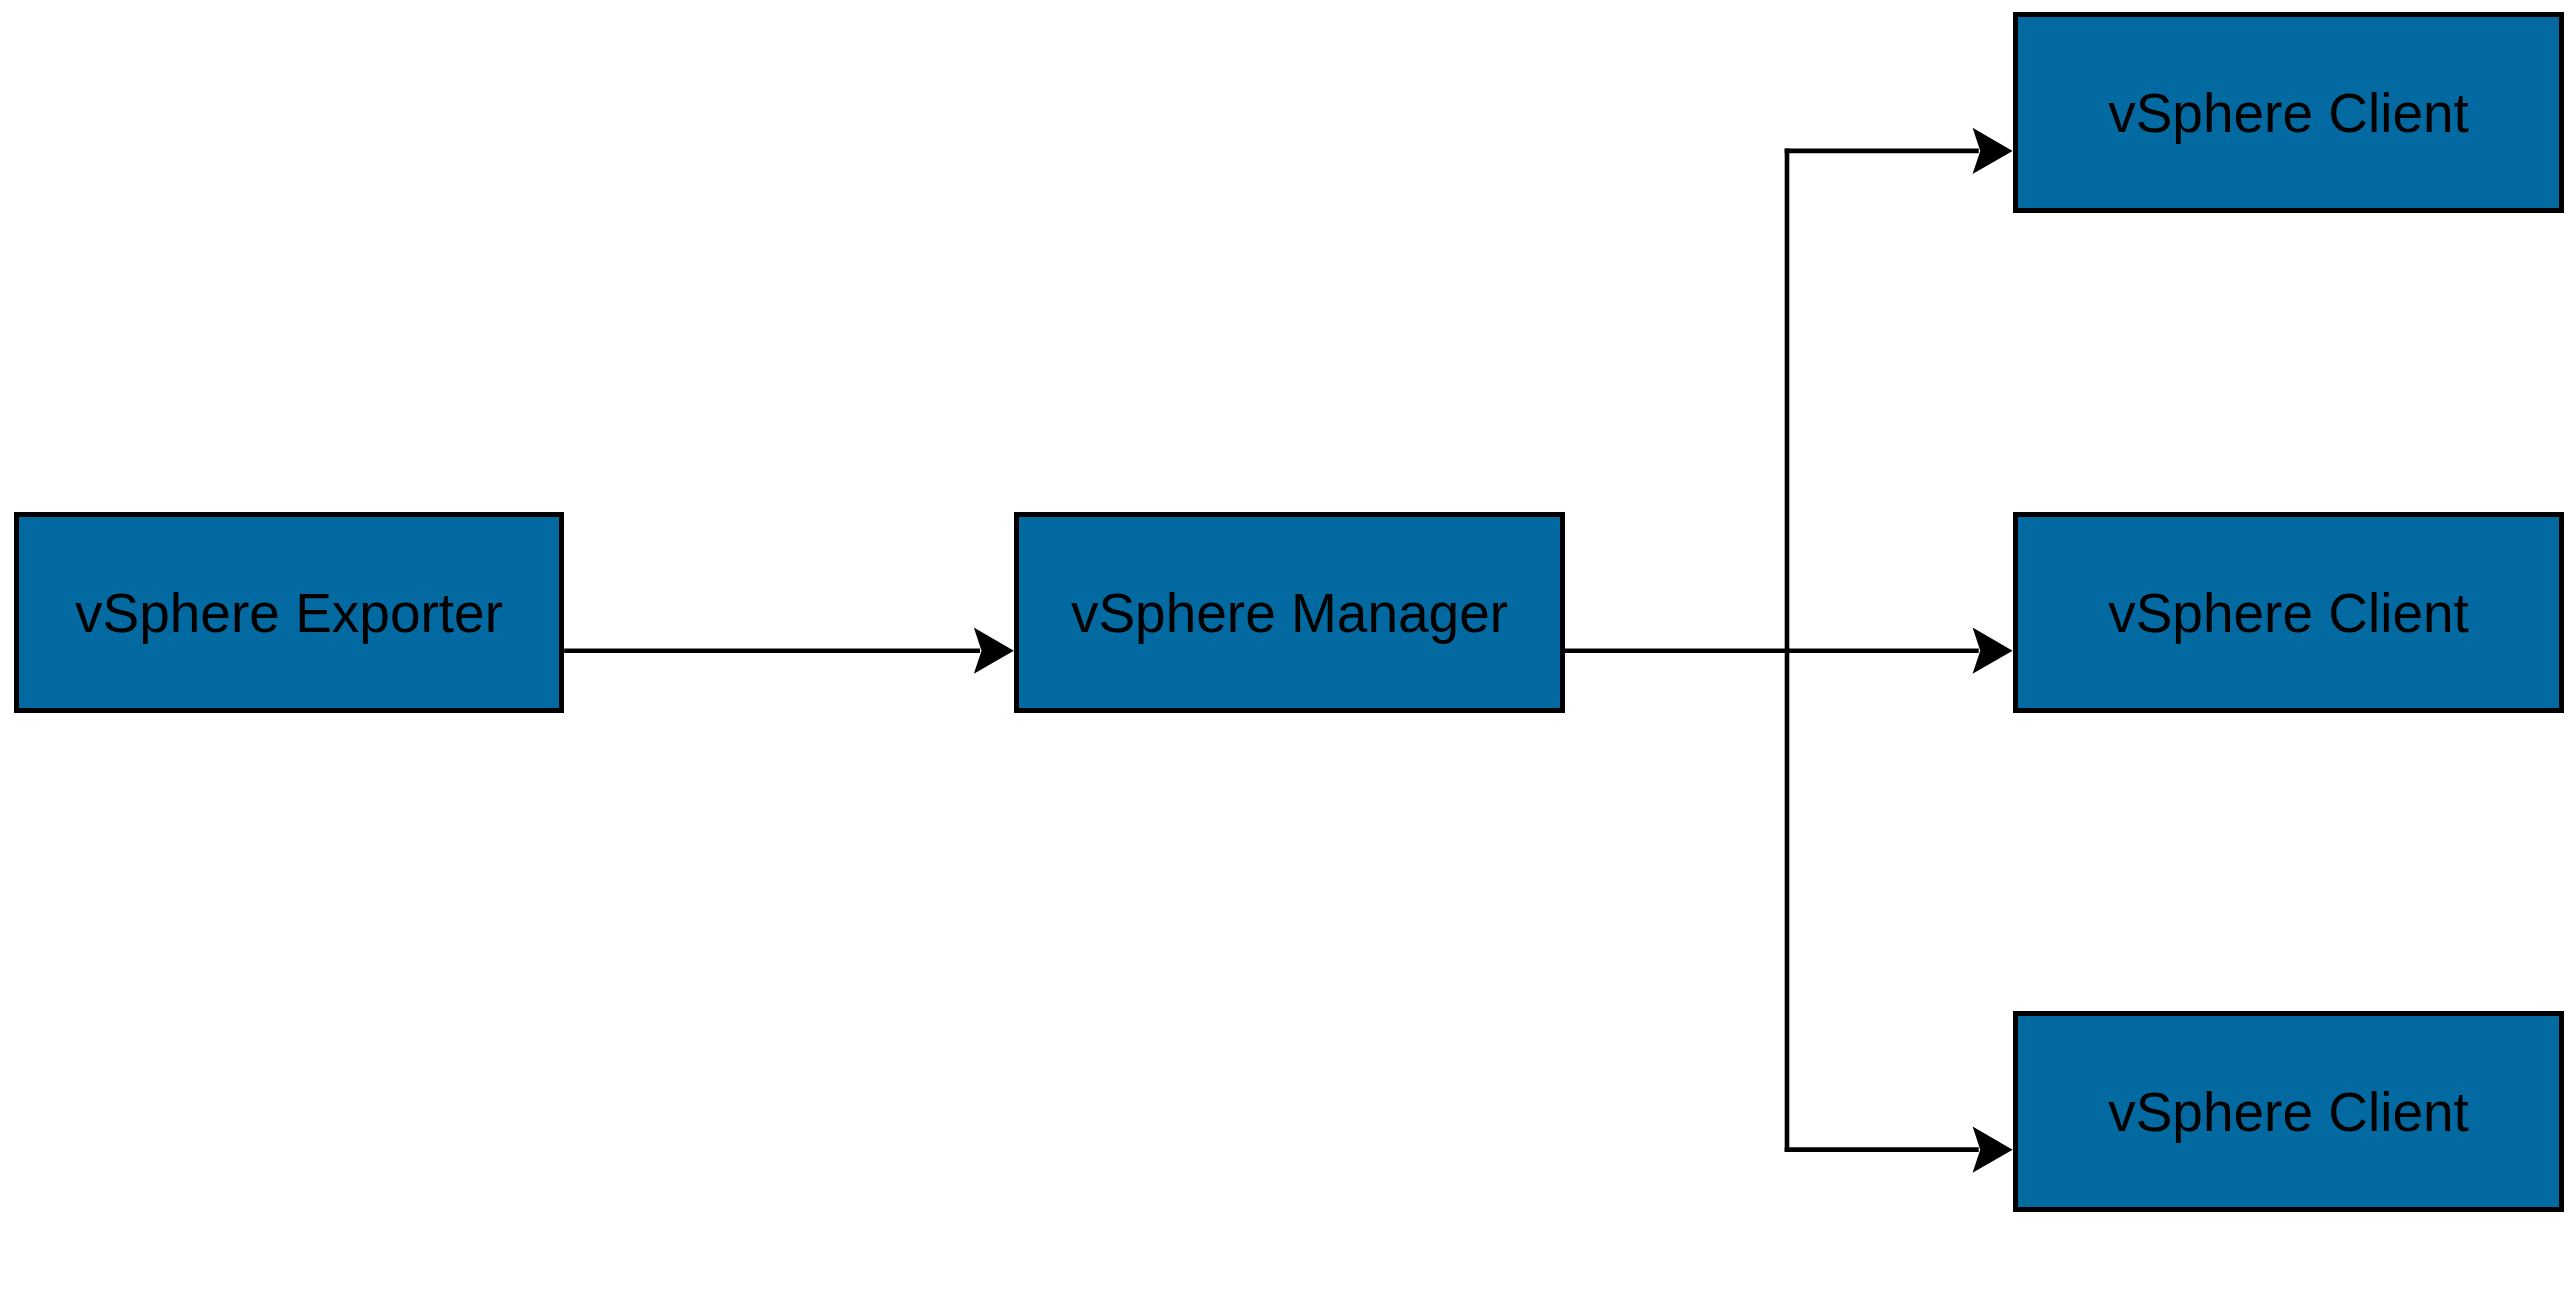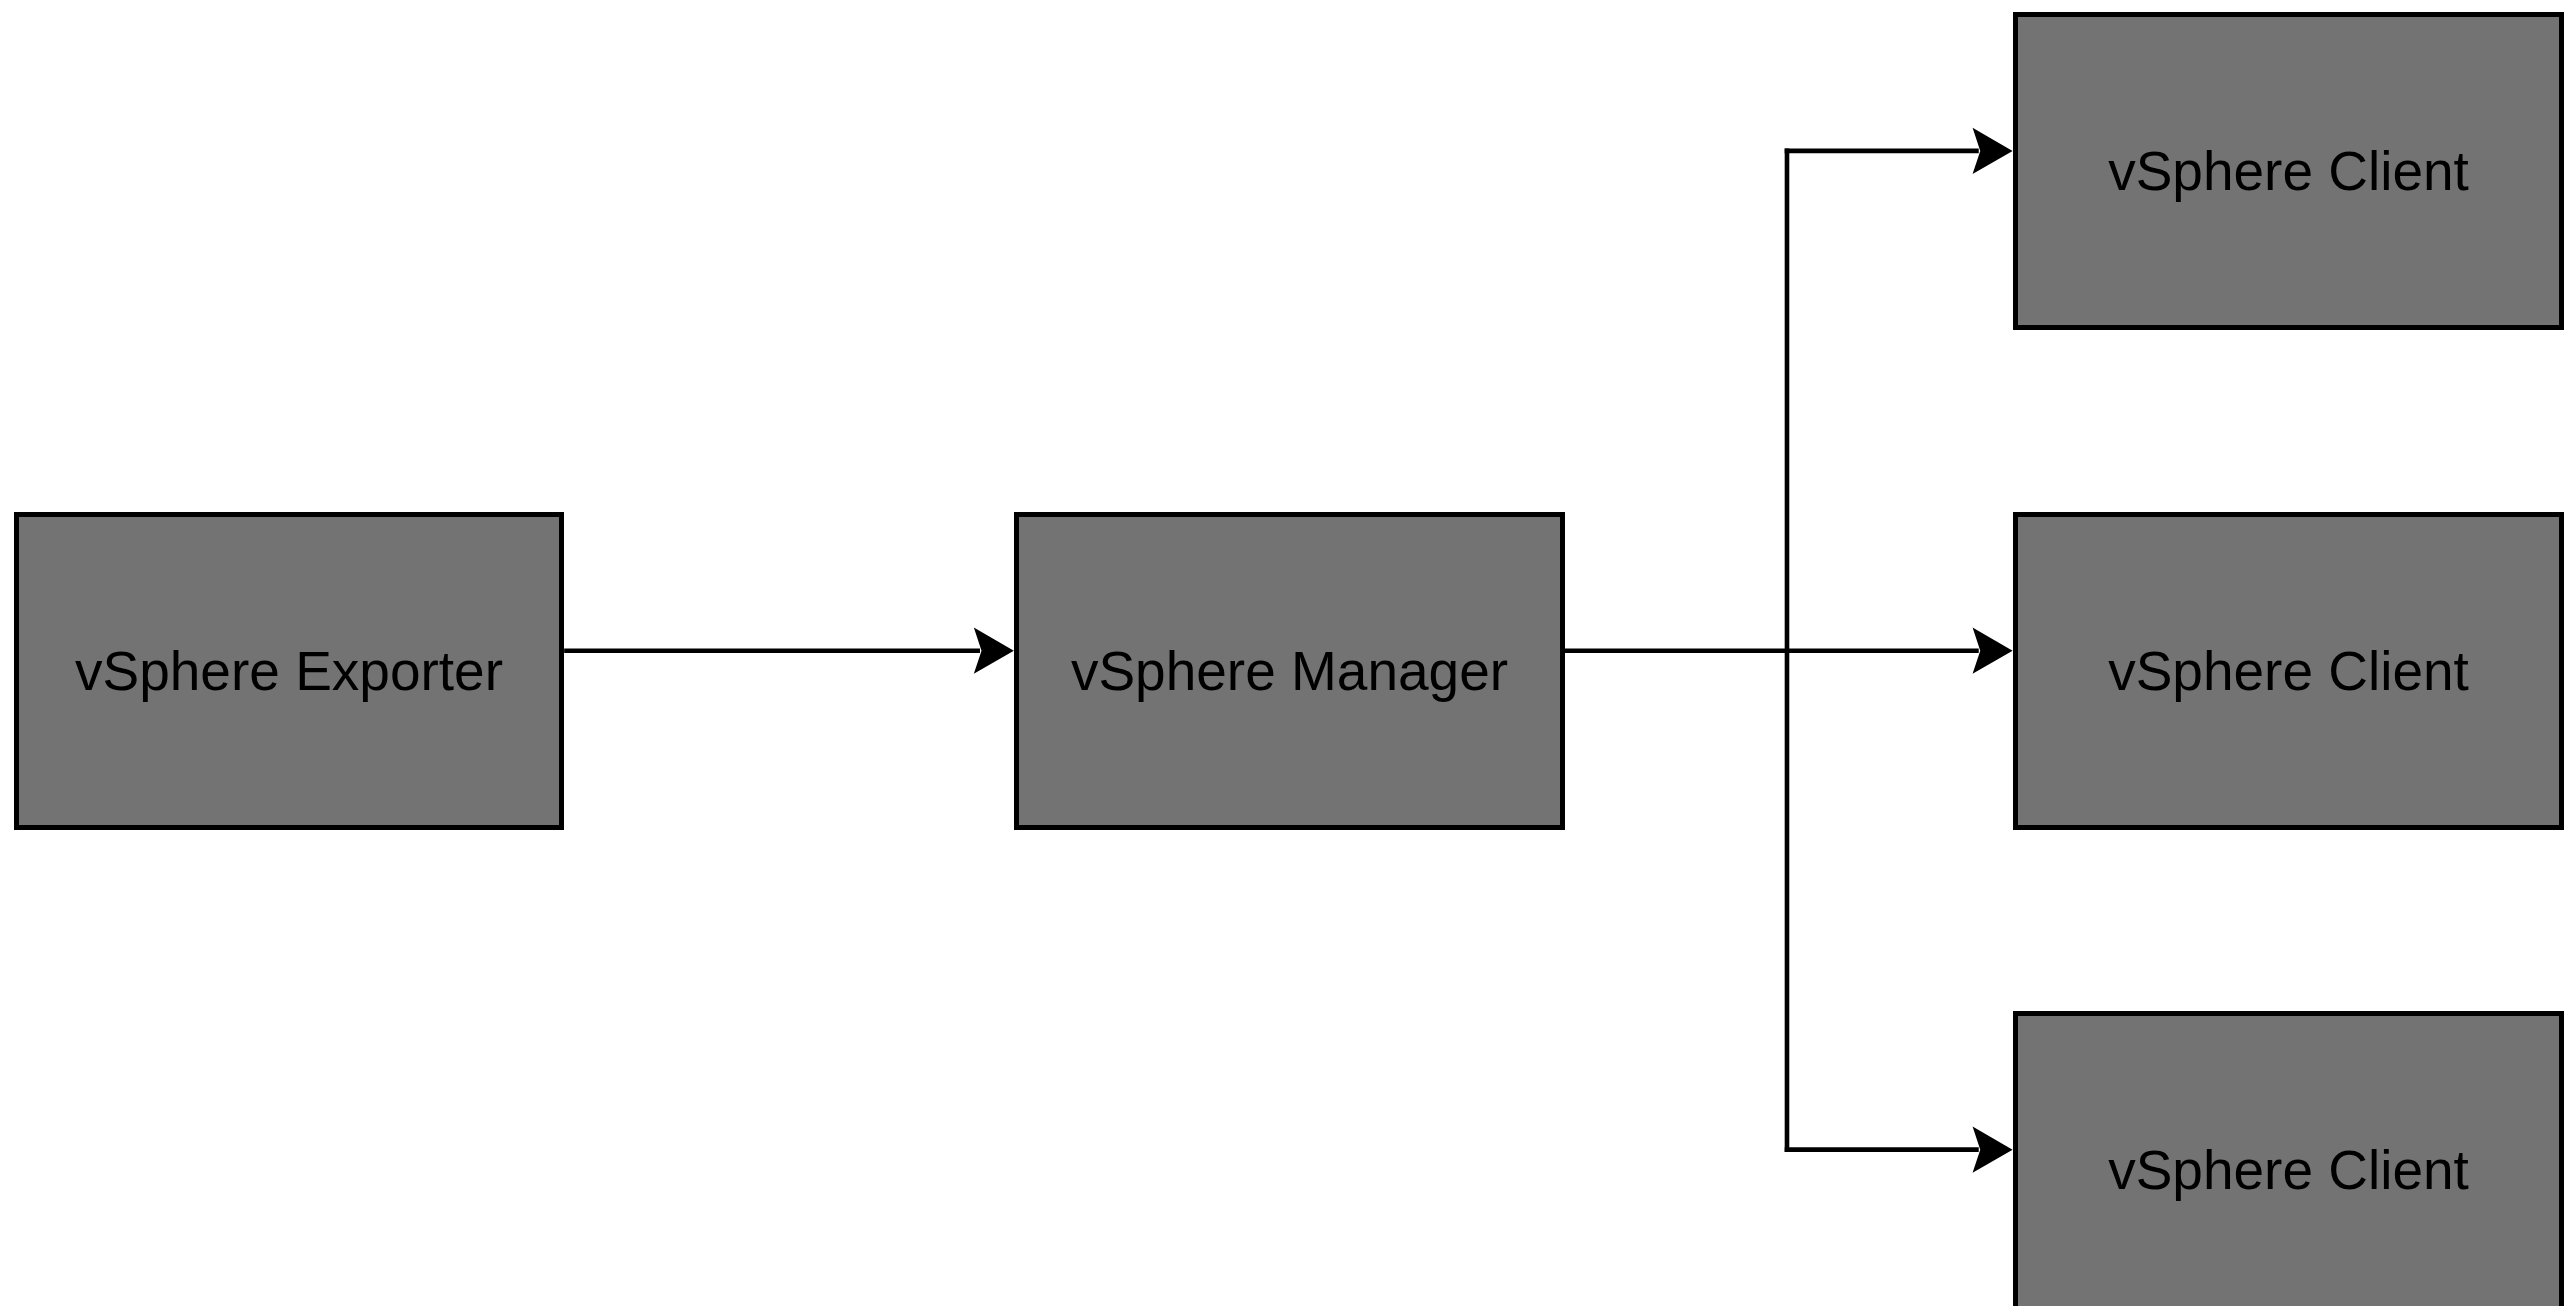--- a/index.html
+++ b/index.html
@@ -18,23 +18,23 @@
     position: absolute;
     left: 0;
     top: 0;
     width: 2576px;
     height: 1306px;
   }
   .node {
     position: absolute;
     box-sizing: border-box;
     width: 551px;
-    height: 318px;
+    height: 201px;
     border: 5.4px solid #000000;
-    background: #737373;
+    background: #0369a1;
     display: flex;
     align-items: center;
     justify-content: center;
     font-family: "Liberation Sans", sans-serif;
     font-size: 55px;
     line-height: 1.2;
     color: #000000;
     text-align: center;
     white-space: nowrap;
   }

